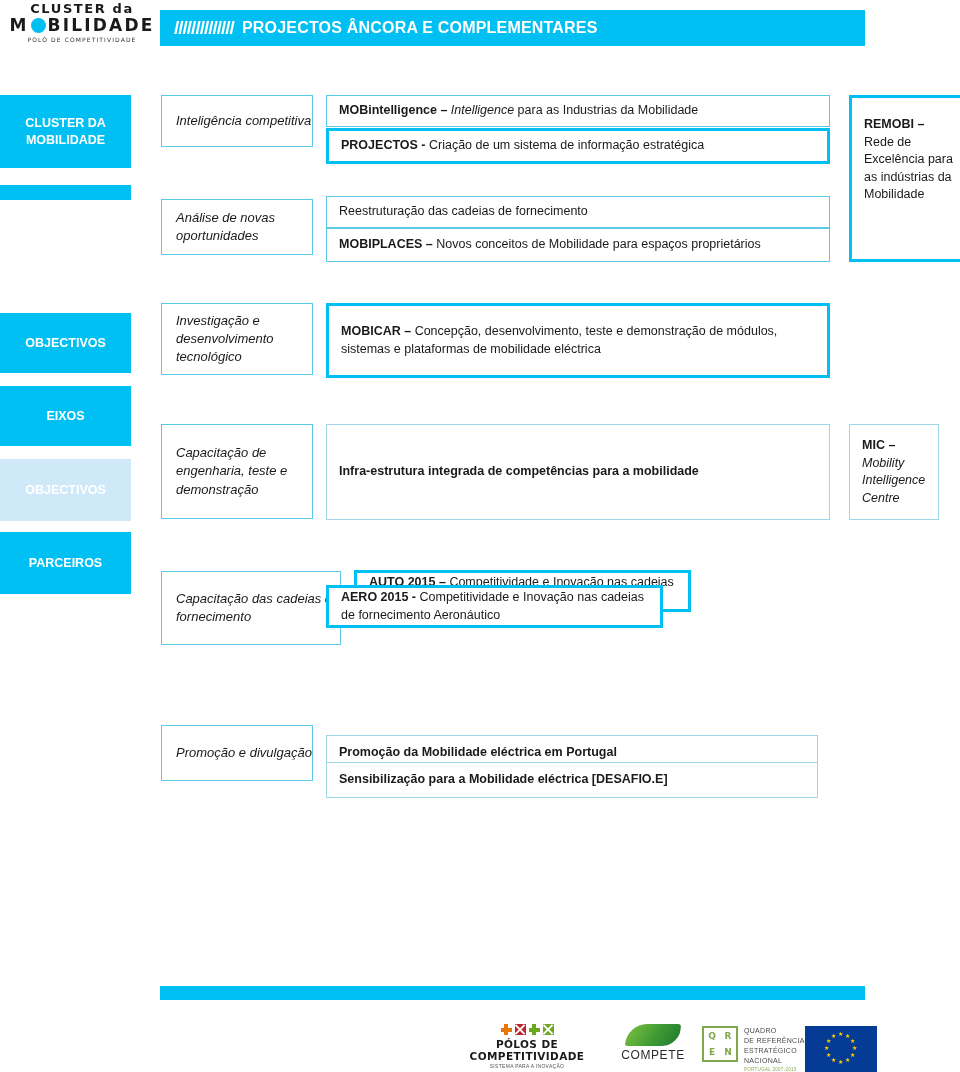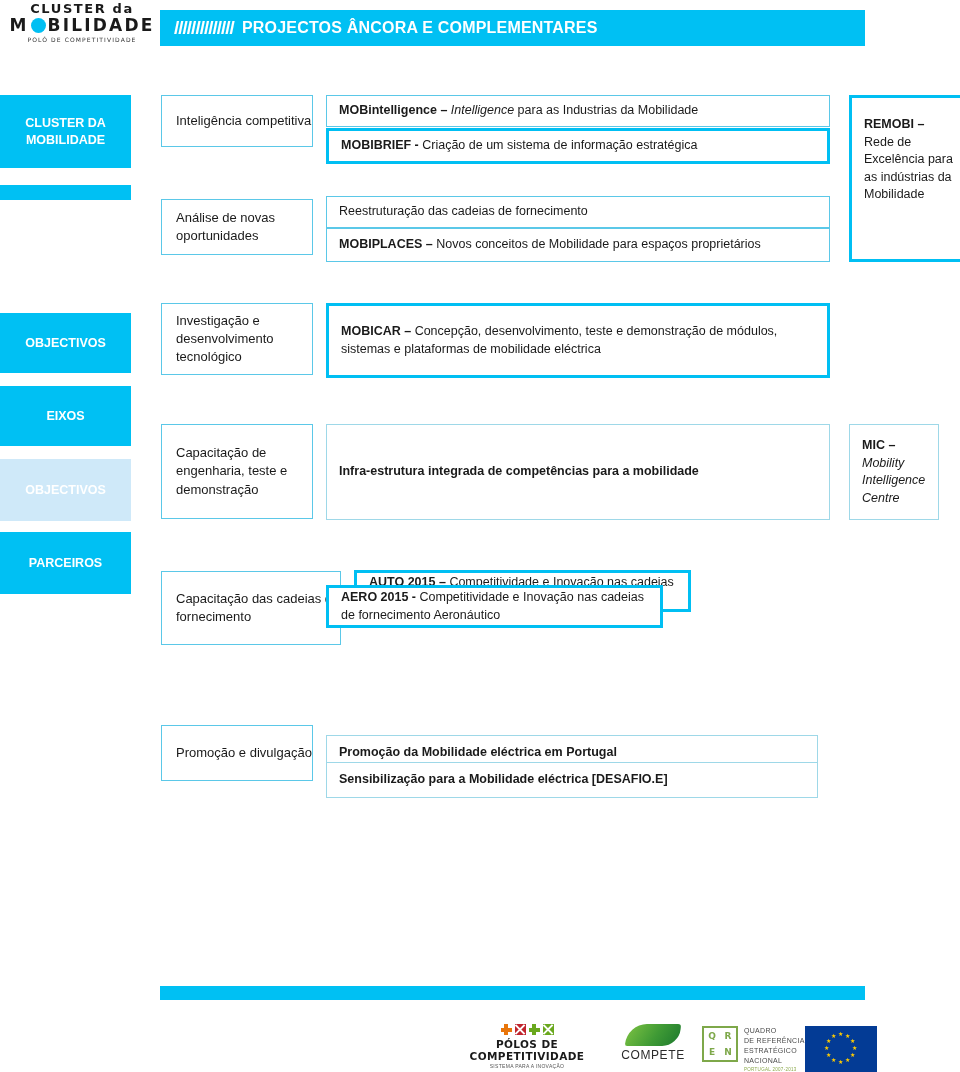--- a/index.html
+++ b/index.html
@@ -64,21 +64,21 @@
   
   .box {
     position: absolute; background: #ffffff;
     border: 1px solid #5bc8e8;
     display: flex; align-items: center;
     font-size: 12.5px; line-height: 1.4; color: #1a1a1a;
   }
   .box.thick { border: 3px solid #00bff3; }
   .box.thin2 { border: 1px solid #9ed8e8; }
   .box .pad { padding: 0 12px; width: 100%; }
-  .box.axis { font-size: 13px; }
+  .box.axis { font-size: 13px; font-style: italic; }
   .box.axis .pad { padding: 0 0 0 14px; }
   .box b { font-weight: bold; }
   .box i { font-style: italic; }
 
   
   .bottom-bar {
     position: absolute; left: 160px; top: 986px; width: 705px; height: 14px;
     background: #00c0f3;
   }
 
@@ -194,21 +194,21 @@
     <div class="pad">Promoção e divulgação</div>
   </div>
 
   <div class="box" style="left:326px;top:95px;width:504px;height:32px;">
     <div class="pad">
       <b>MOBintelligence – </b><i>Intelligence</i><span> para as Industrias da Mobilidade</span>
     </div>
   </div>
   <div class="box thick" style="left:326px;top:128px;width:504px;height:36px;">
     <div class="pad">
-      <b>MOBIBRIEF - </b><span>Criação de um sistema de informação estratégica</span>
+      <b>PROJECTOS - </b><span>Criação de um sistema de informação estratégica</span>
     </div>
   </div>
 
   <div class="box" style="left:326px;top:196px;width:504px;height:32px;">
     <div class="pad">
       <span>Reestruturação das cadeias de fornecimento</span>
     </div>
   </div>
   <div class="box" style="left:326px;top:228px;width:504px;height:34px;">
     <div class="pad">

